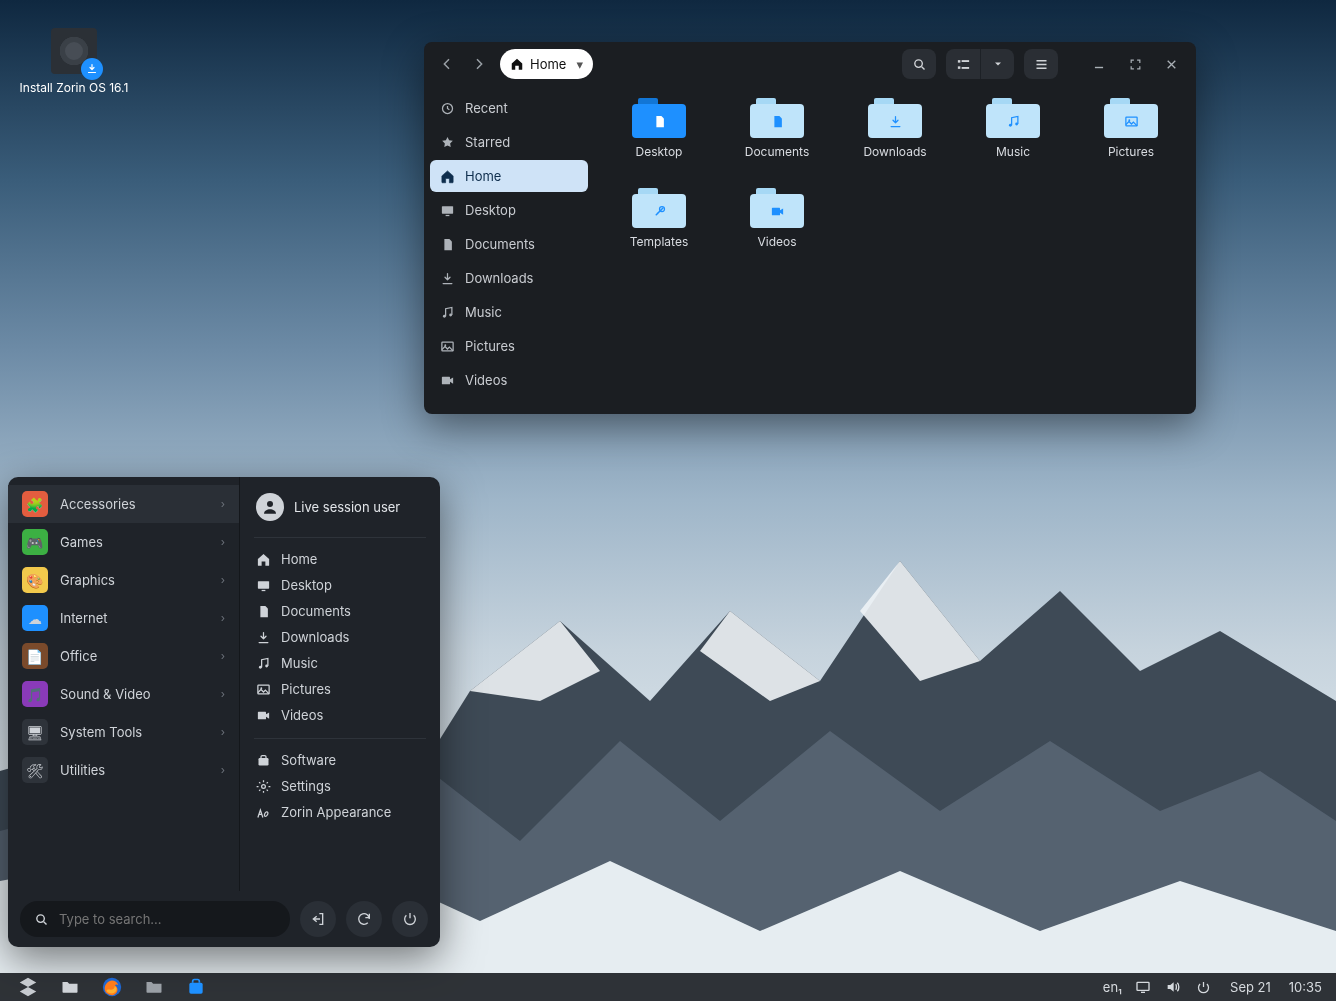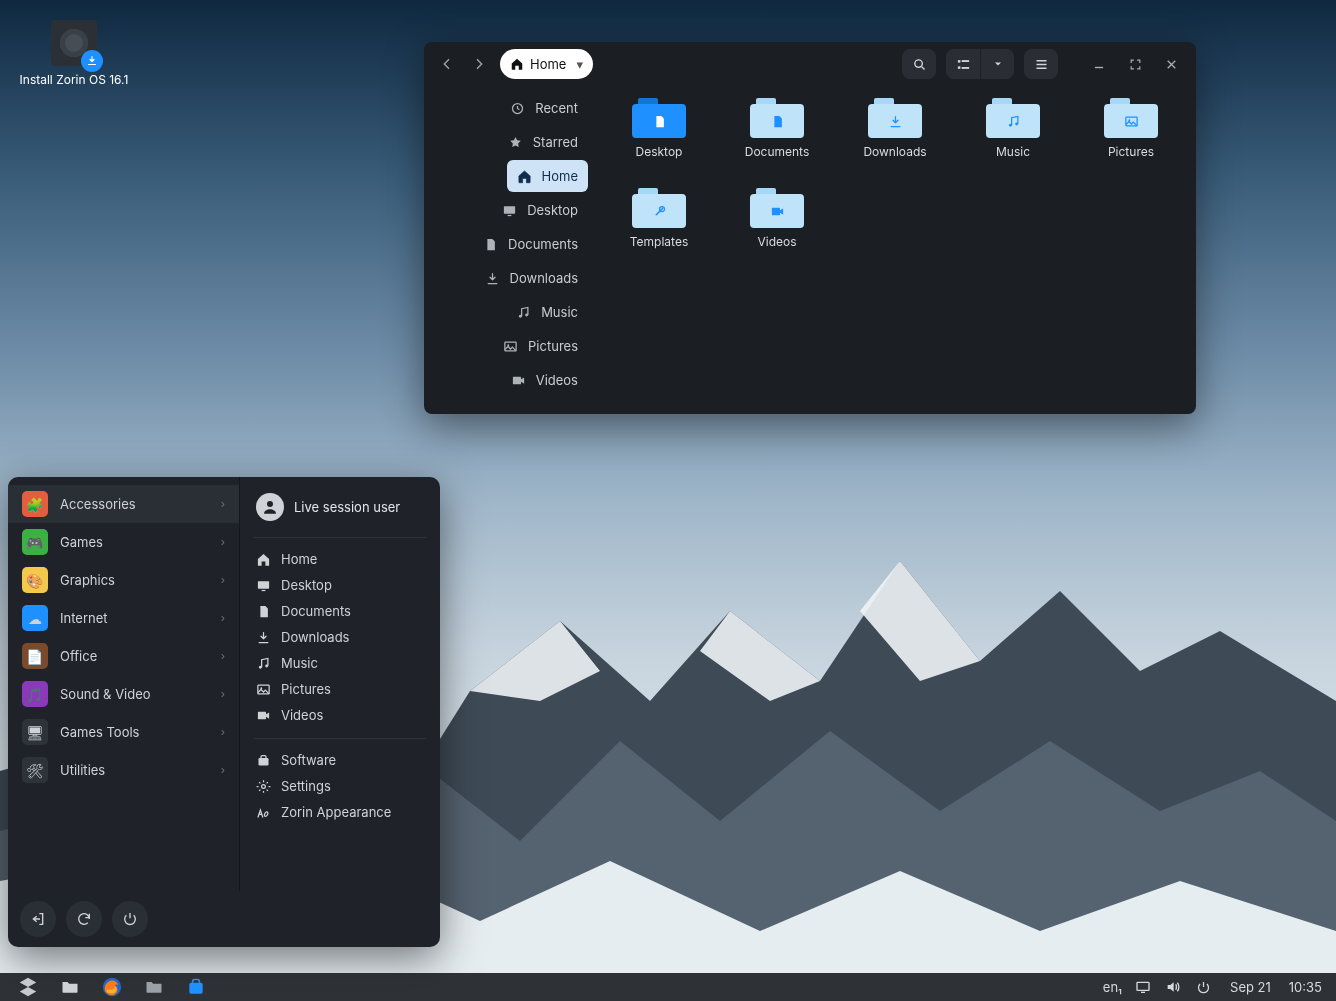--- a/index.html
+++ b/index.html
@@ -4,39 +4,39 @@
 <style>
 * { margin:0; padding:0; box-sizing:border-box; font-family:"Inter","Segoe UI",sans-serif; -webkit-font-smoothing:antialiased; }
 body { width:1336px; height:1001px; overflow:hidden; position:relative;
   background:linear-gradient(180deg,#0f2840 0%,#3a5d7a 18%,#6d8ba6 35%,#9fb6c9 50%,#c6d3dd 65%,#dde6ec 80%,#e8eff3 100%); color:#e6e6e6; }
 
 
 .mountains { position:absolute; left:0; right:0; bottom:0; height:560px; pointer-events:none; }
 .mountains svg { width:100%; height:100%; display:block; }
 
 
-.di { position:absolute; top:20px; left:14px; width:120px; text-align:center; font-size:12px; color:#fff; }
+.di { position:absolute; top:28px; left:14px; width:120px; text-align:center; font-size:12px; color:#fff; }
 .di .box { width:46px; height:46px; margin:0 auto 6px; background:#2b3036; border-radius:4px; display:flex; align-items:center; justify-content:center; position:relative; }
 .di .disk { width:28px; height:28px; border-radius:50%; background:#474d55; box-shadow:inset 0 0 0 5px #3a4047; }
 .di .badge { position:absolute; right:-6px; bottom:-6px; width:22px; height:22px; border-radius:50%; background:#1e90ff; display:flex; align-items:center; justify-content:center; }
 
 
 .fm { position:absolute; top:42px; left:424px; width:772px; height:372px; background:#1b1e22; border-radius:8px; box-shadow:0 12px 40px rgba(0,0,0,.45); display:flex; flex-direction:column; }
 .fm-top { height:44px; display:flex; align-items:center; padding:0 12px; gap:10px; }
 .navb { width:22px; height:22px; display:flex; align-items:center; justify-content:center; color:#9aa0a6; cursor:pointer; }
 .pathpill { display:flex; align-items:center; background:#fff; color:#111; border-radius:16px; height:30px; padding:0 10px 0 10px; gap:6px; font-size:13px; }
 .pathpill .chev { color:#555; margin-left:4px; }
 .fm-top .spacer { flex:1; }
 .tb-group { display:flex; background:#2a2e34; border-radius:8px; height:30px; align-items:center; }
 .tb-btn { width:34px; height:30px; display:flex; align-items:center; justify-content:center; color:#d0d3d7; cursor:pointer; }
 .tb-group .tb-btn + .tb-btn { border-left:1px solid #1d2126; }
 .tb-single { width:34px; height:30px; background:#2a2e34; border-radius:8px; display:flex; align-items:center; justify-content:center; color:#d0d3d7; cursor:pointer; }
 .winctl { width:26px; height:26px; display:flex; align-items:center; justify-content:center; color:#aab0b6; cursor:pointer; }
 .fm-body { flex:1; display:flex; }
-.fm-side { width:170px; padding:6px 6px; display:flex; flex-direction:column; gap:2px;align-items:flex-end; }
+.fm-side { width:170px; padding:6px 6px; display:flex; flex-direction:column; gap:2px; }
 .fms-item { display:flex; align-items:center; gap:10px; height:32px; padding:0 10px; border-radius:6px; color:#c9ccd1; font-size:13px; cursor:pointer; }
 .fms-item.active { background:#cfe3f7; color:#0f2e4d; }
 .fms-item.active svg { stroke:#0f2e4d; fill:#0f2e4d; }
 .fm-grid { flex:1; padding:12px 8px; display:grid; grid-template-columns:repeat(5,1fr); grid-auto-rows:86px; gap:4px; align-content:start; }
 .folder { display:flex; flex-direction:column; align-items:center; gap:6px; color:#d8dbe0; font-size:12px; cursor:pointer; }
 .ficon { width:54px; height:40px; position:relative; }
 .ficon .tab { position:absolute; top:0; left:6px; width:20px; height:8px; background:#a6d8f5; border-radius:2px 2px 0 0; }
 .ficon .body { position:absolute; top:6px; left:0; right:0; bottom:0; background:#bfe4fa; border-radius:4px; display:flex; align-items:center; justify-content:center; }
 .folder.sel .ficon .body { background:#1e90ff; }
 .folder.sel .ficon .tab { background:#1276d6; }
@@ -371,21 +371,21 @@
           <span>Office</span>
           <span class="arrow">›</span>
         </div>
         <div class="cat">
           <div class="cicon" style="background:#8a3ab9">🎵</div>
           <span>Sound &amp; Video</span>
           <span class="arrow">›</span>
         </div>
         <div class="cat">
           <div class="cicon" style="background:#2e333a">🖥</div>
-          <span>Games Tools</span>
+          <span>System Tools</span>
           <span class="arrow">›</span>
         </div>
         <div class="cat">
           <div class="cicon" style="background:#2e333a">🛠</div>
           <span>Utilities</span>
           <span class="arrow">›</span>
         </div>
       </div>
     <div class="sm-right">
       <div class="sm-user">
@@ -487,20 +487,27 @@
               <svg width="15" height="15" viewBox="0 0 24 24">
                 <path d="M3 20l4-12 4 12M5 15h4M14 14c3-6 7-2 4 2-2 3-6 3-4-2z" stroke="#cfd3d8" stroke-width="2" fill="none"></path>
               </svg>
             </span>
             <span>Zorin Appearance</span>
           </div>
         </div>
     </div>
   </div>
   <div class="sm-bottom">
+    <div class="sm-search">
+      <svg width="15" height="15" viewBox="0 0 24 24" fill="none" stroke="#cfd3d8" stroke-width="2.2">
+          <circle cx="10.5" cy="10.5" r="6"></circle>
+          <path d="M20 20l-4.5-4.5"></path>
+        </svg>
+      <input placeholder="Type to search..." style="">
+    </div>
     <div class="sm-pbtn">
         <svg width="16" height="16" viewBox="0 0 24 24" fill="none" stroke="currentColor" stroke-width="2">
           <path d="M14 4h5v16h-5M10 8l-5 4 5 4M5 12h10"></path>
         </svg>
       </div>
     <div class="sm-pbtn">
         <svg width="16" height="16" viewBox="0 0 24 24" fill="none" stroke="currentColor" stroke-width="2">
           <path d="M20 12a8 8 0 10-2.3 5.6M20 4v6h-6"></path>
         </svg>
       </div>

